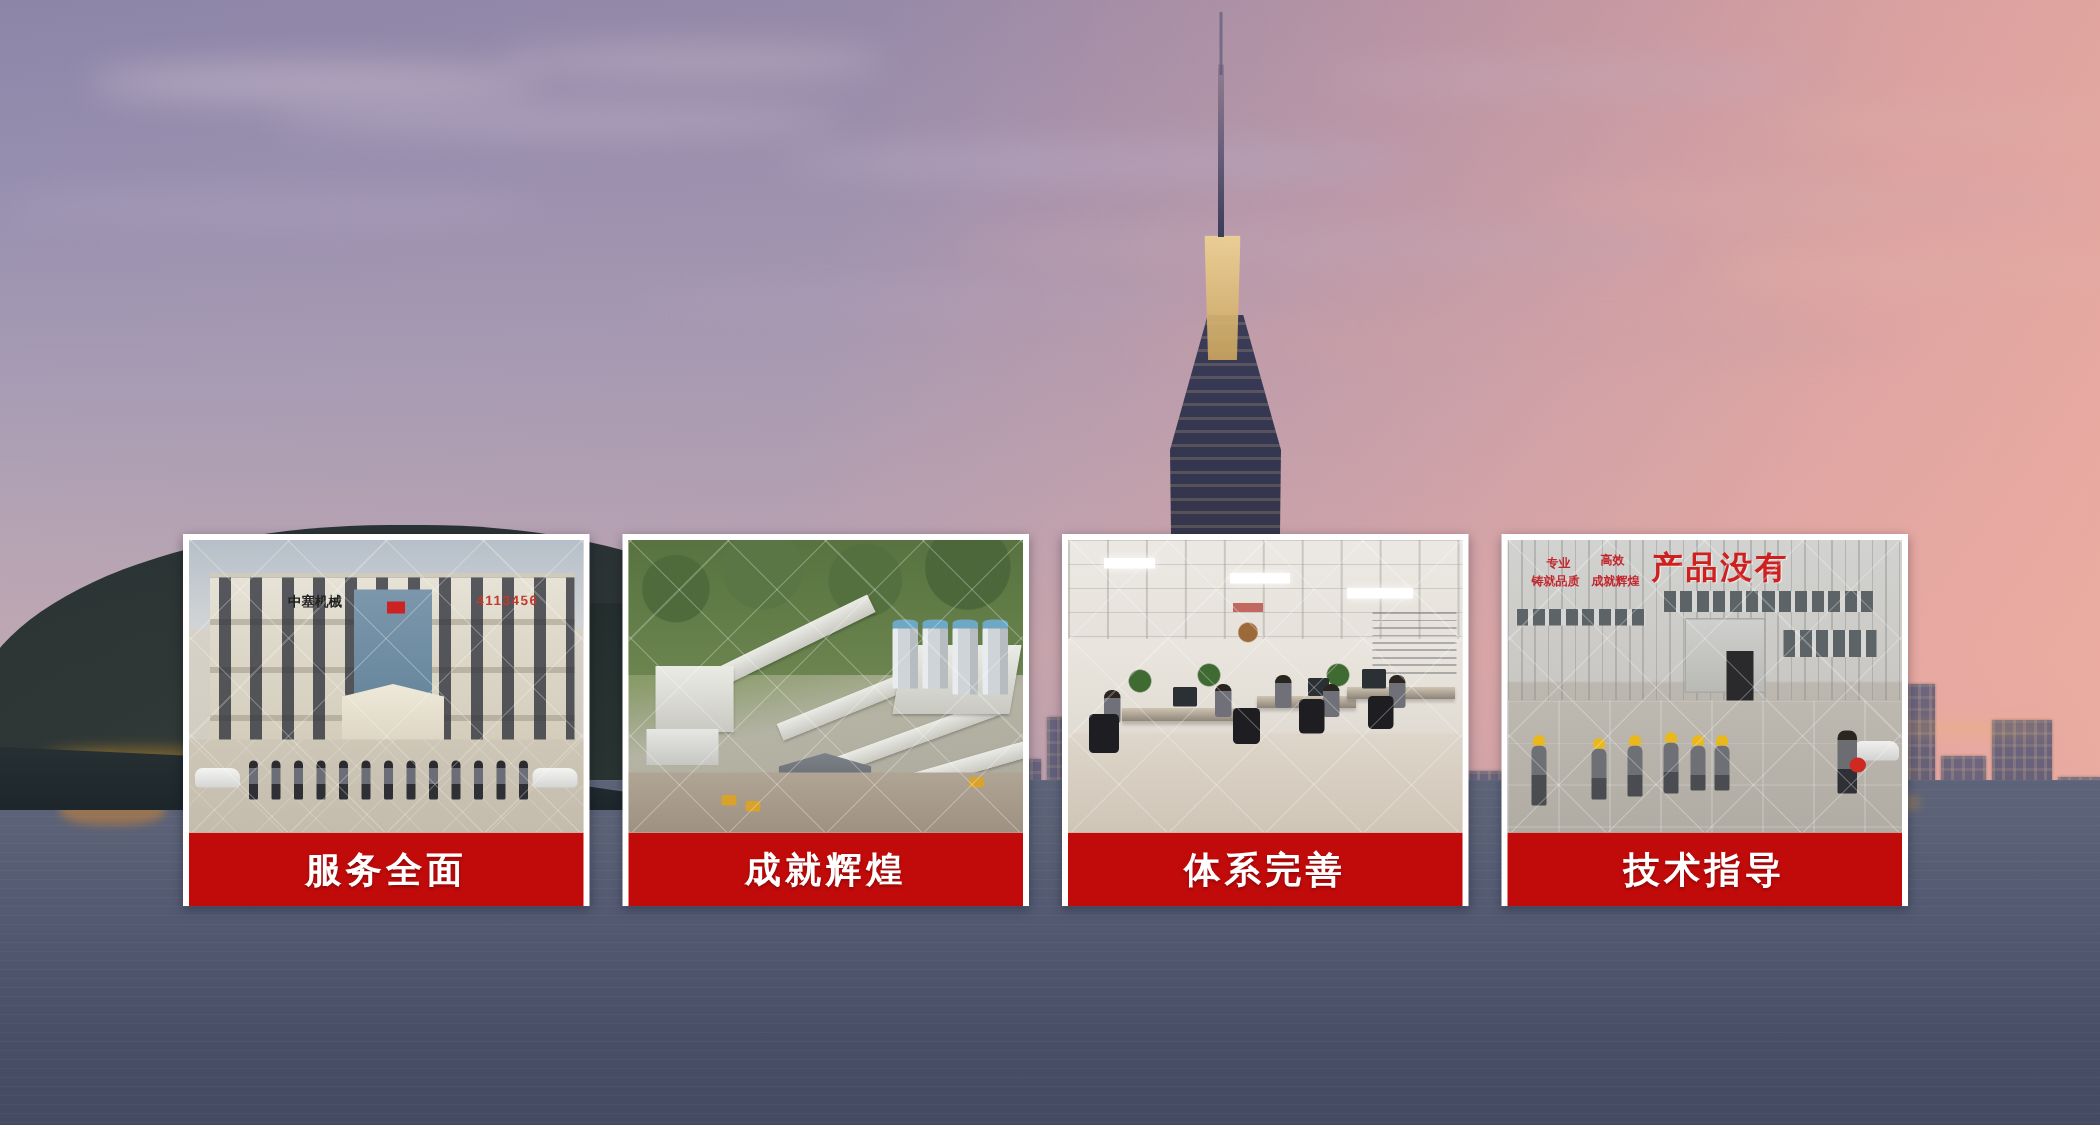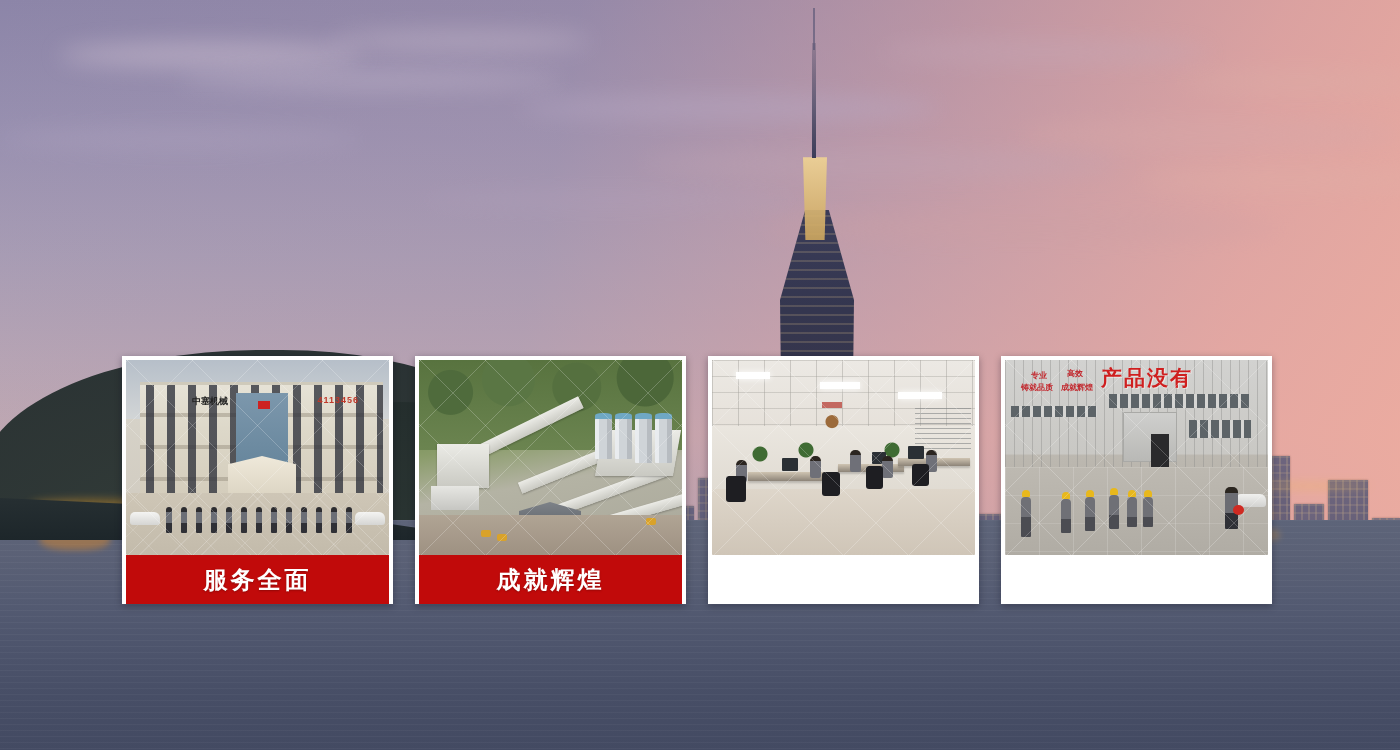--- a/index.html
+++ b/index.html
@@ -598,20 +598,23 @@
         <div class="worker" style="left:98px;  top:96px;"></div>
         <div class="worker" style="left:138px; top:90px;"></div>
         <div class="worker" style="left:170px; top:96px;"></div>
         <div class="worker" style="left:214px; top:90px;"></div>
         <div class="chair" style="left:14px;  top:116px; width:20px; height:26px;"></div>
         <div class="chair" style="left:110px; top:112px; width:18px; height:24px;"></div>
         <div class="chair" style="left:154px; top:106px; width:17px; height:23px;"></div>
         <div class="chair" style="left:200px; top:104px; width:17px; height:22px;"></div>
         <div class="wm"></div>
       </div>
+      <div class="cap">
+        <span class="cap-txt">体系完善</span>
+      </div>
     </div>
 
     <div class="card">
       <div class="photo p4">
         <div class="fac"></div>
         <div class="banner-red">产品没有</div>
         <div class="slogan" style="left:26px; top:10px;">专业</div>
         <div class="slogan" style="left:62px; top:8px;">高效</div>
         <div class="slogan" style="left:16px; top:22px;">铸就品质</div>
         <div class="slogan" style="left:56px; top:22px;">成就辉煌</div>
@@ -625,16 +628,19 @@
         <div class="w" style="left:16px;  bottom:18px; height:40px;"></div>
         <div class="w" style="left:56px;  bottom:22px;"></div>
         <div class="w" style="left:80px;  bottom:24px;"></div>
         <div class="w" style="left:104px; bottom:26px;"></div>
         <div class="w" style="left:122px; bottom:28px; height:30px;"></div>
         <div class="w" style="left:138px; bottom:28px; height:30px;"></div>
         <div class="mgr"></div>
         <div class="helmet-red"></div>
         <div class="wm"></div>
       </div>
+      <div class="cap">
+        <span class="cap-txt">技术指导</span>
+      </div>
     </div>
 
   </div>
 </div>
 
 </body></html>

